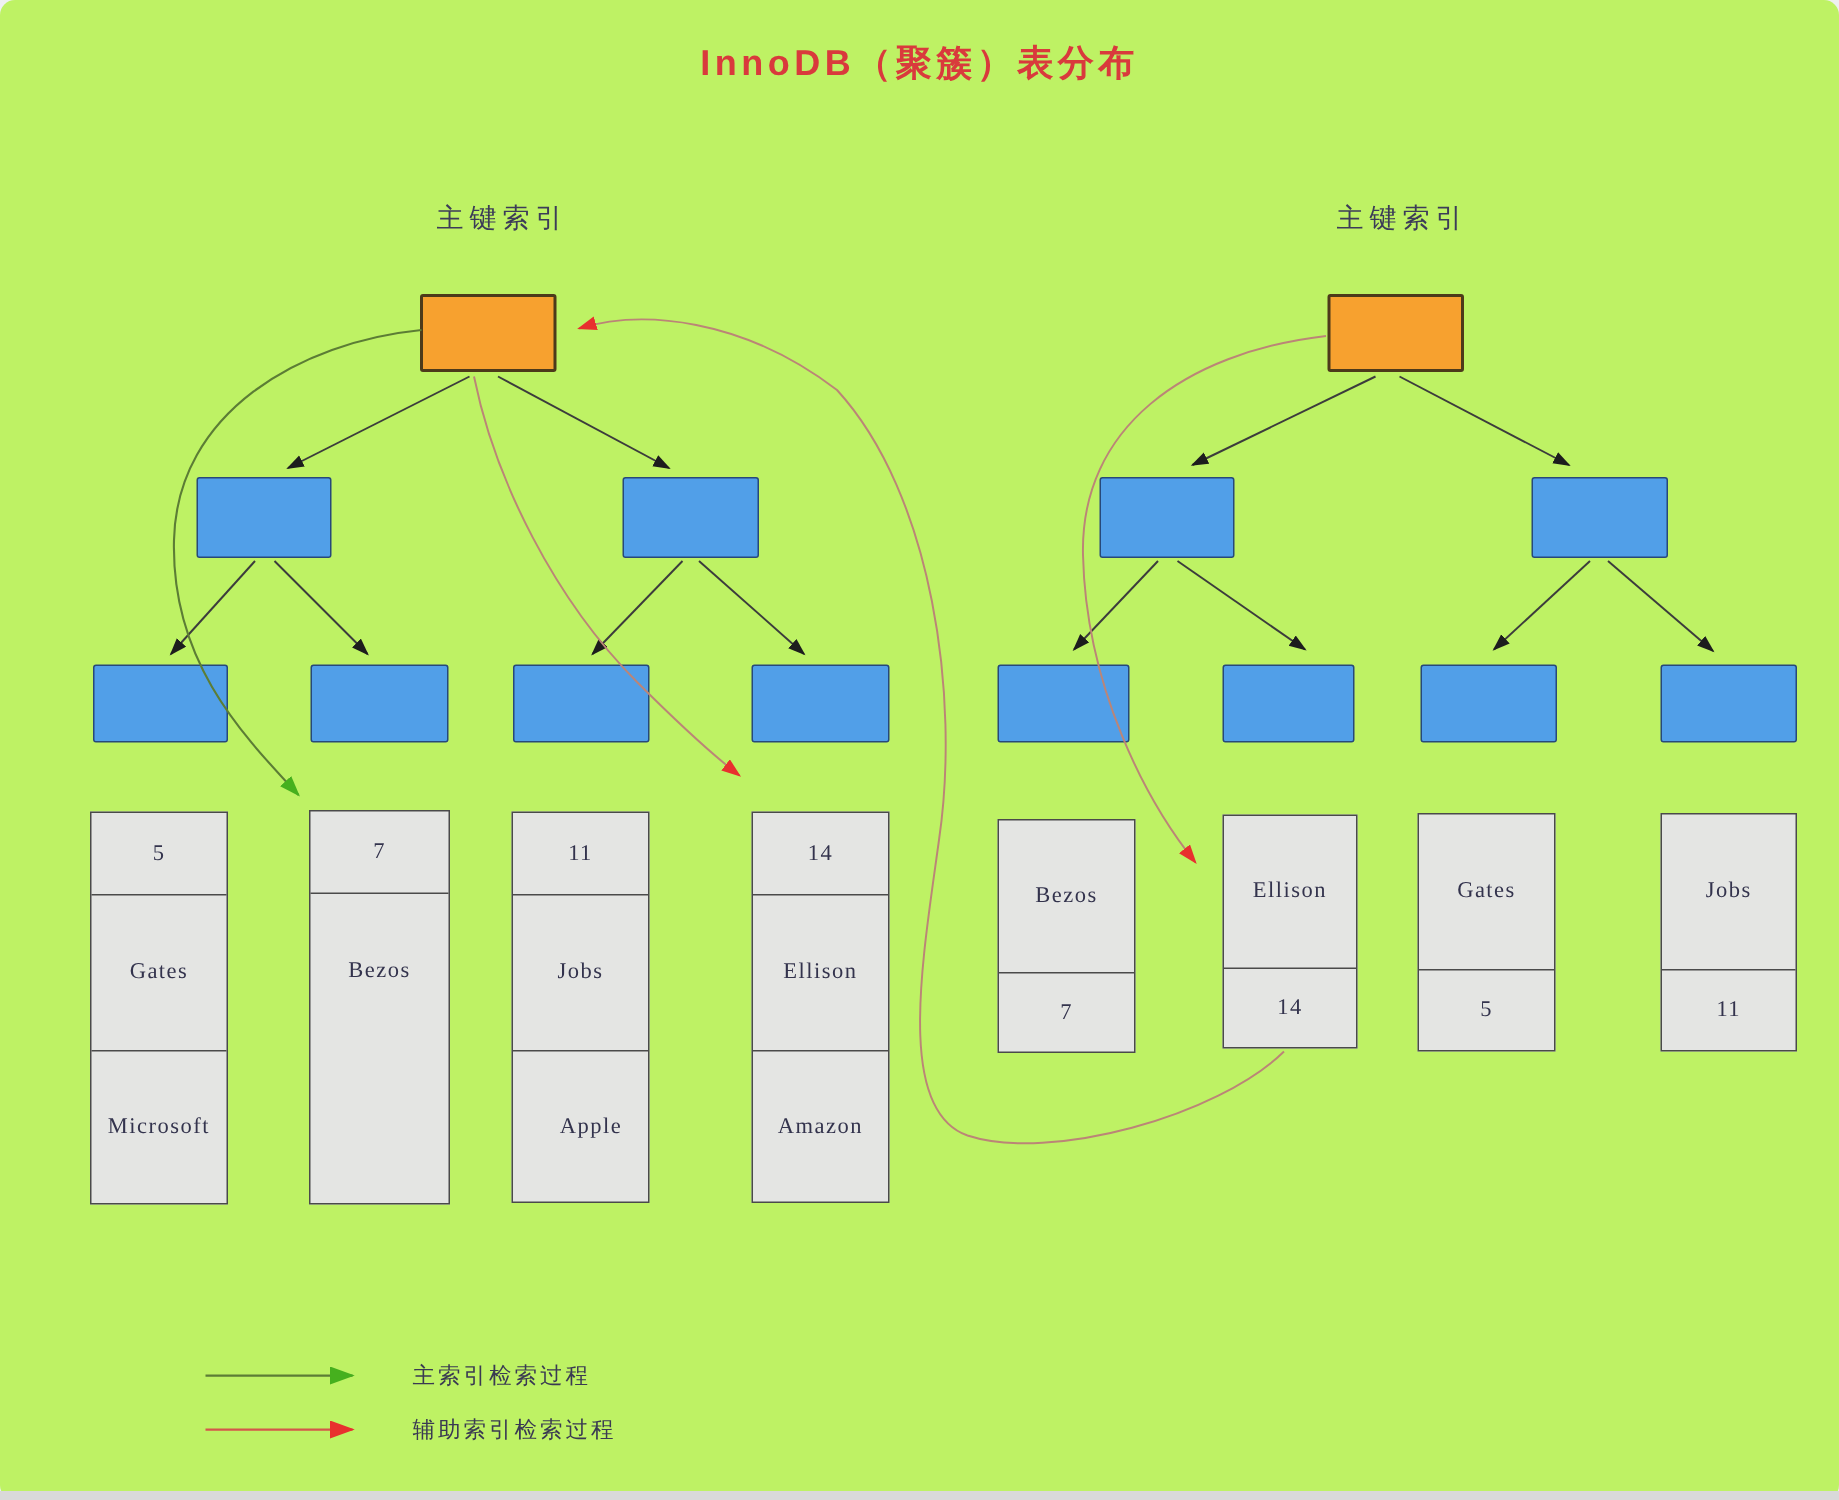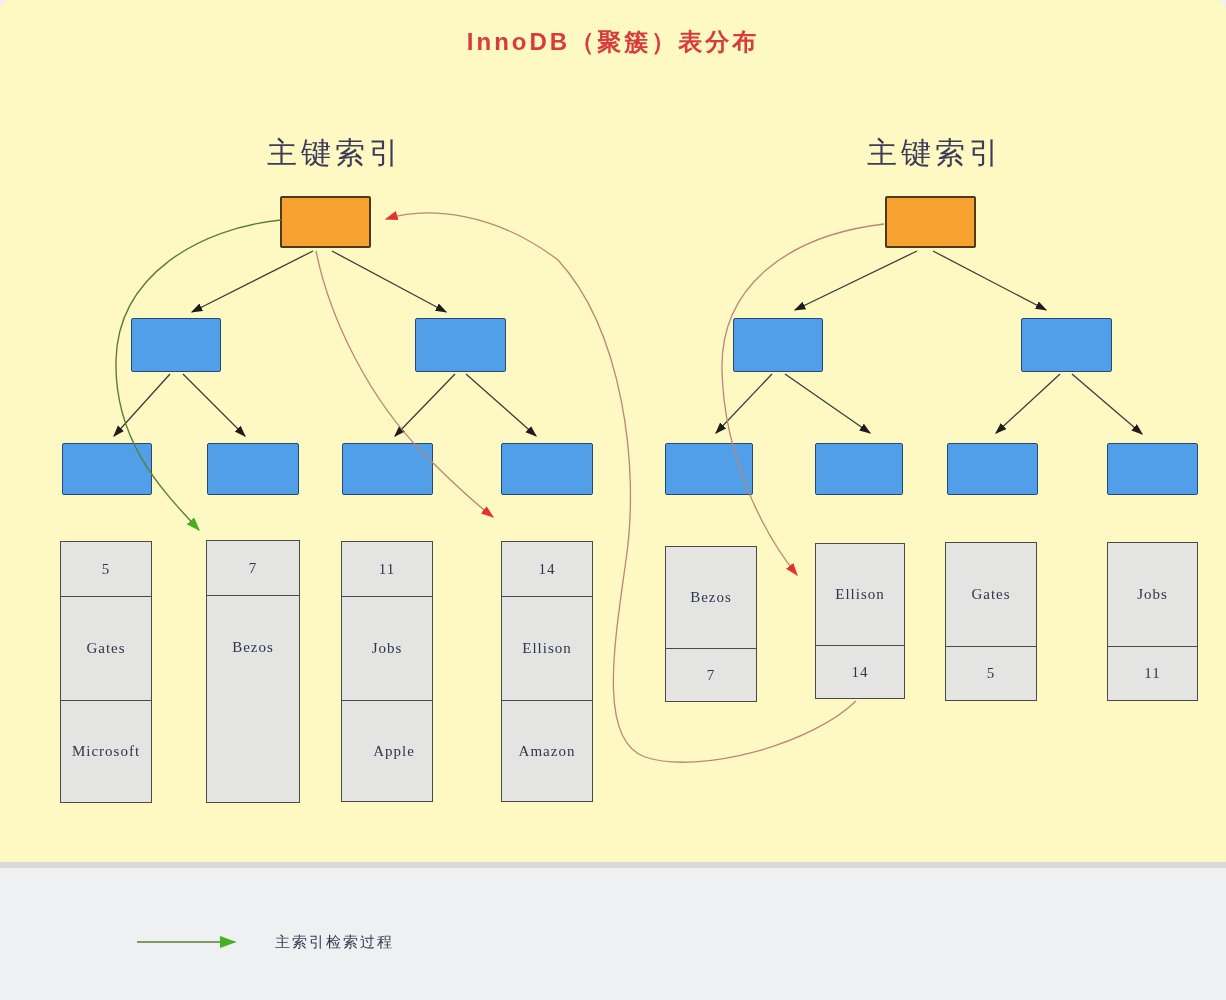--- a/index.html
+++ b/index.html
@@ -3,33 +3,33 @@
 <meta charset="utf-8">
 <style>
   html,body{margin:0;padding:0;}
   body{
     width:1226px;height:1000px;
     background:#eef0f1;
     font-family:"Liberation Sans", sans-serif;
     overflow:hidden;
   }
   .canvas{
-    position:relative;width:1226px;height:868px;
-    background:#fef9c3;
+    position:relative;width:1226px;height:1000px;
+    background:#bef264;
     border-radius:10px;
   }
   .title{
     position:absolute;top:26px;left:0;width:1226px;
     text-align:center;
     font-size:24px;font-weight:bold;color:#d93a3c;
     letter-spacing:3px;
   }
   .tree-heading{
     position:absolute;top:133px;
-    font-size:30px;color:#3c3c58;letter-spacing:4px;
+    font-size:18px;color:#3c3c58;letter-spacing:4px;
     text-align:center;
   }
   .heading-primary{left:240px;width:190px;}
   .heading-secondary{left:830px;width:210px;}
 
   .node{
     position:absolute;box-sizing:border-box;border-radius:2px;
   }
   .root-node{
     background:#f7a12f;border:2px solid #4d3a1a;
@@ -50,21 +50,21 @@
     font-size:15px;color:#33334d;
     letter-spacing:1px;
   }
   .dtable .cell + .cell{border-top:1.6px solid #4a4a4a;}
 
   svg.overlay{
     position:absolute;top:0;left:0;pointer-events:none;
   }
 
   .legend{
-    position:absolute;left:135px;top:903px;width:320px;margin-top:25px;
+    position:absolute;left:135px;top:903px;width:320px;
   }
   .legend-row{
     display:flex;align-items:center;height:28px;margin-bottom:8px;
   }
   .legend-row .legend-label{
     margin-left:28px;
     font-size:15px;color:#3a3a52;letter-spacing:2px;
   }
   .watermark{
     position:absolute;right:14px;bottom:14px;
@@ -185,16 +185,27 @@
       <svg width="112" height="14" viewBox="0 0 112 14">
         <defs>
           <marker id="lgGreen" markerWidth="12" markerHeight="10" refX="10" refY="4" orient="auto">
             <path d="M0,0 L11,4 L0,8 Z" fill="#46b01e"></path>
           </marker>
         </defs>
         <line x1="2" y1="7" x2="100" y2="7" stroke="#5c7d35" stroke-width="1.5" marker-end="url(#lgGreen)"></line>
       </svg>
       <span class="legend-label">主索引检索过程</span>
     </div>
+    <div class="legend-row">
+      <svg width="112" height="14" viewBox="0 0 112 14">
+        <defs>
+          <marker id="lgRed" markerWidth="12" markerHeight="10" refX="10" refY="4" orient="auto">
+            <path d="M0,0 L11,4 L0,8 Z" fill="#e8302e"></path>
+          </marker>
+        </defs>
+        <line x1="2" y1="7" x2="100" y2="7" stroke="#d4574a" stroke-width="1.5" marker-end="url(#lgRed)"></line>
+      </svg>
+      <span class="legend-label">辅助索引检索过程</span>
+    </div>
   </div>
 
   <div class="bottom-strip"></div>
 </div>
 
 </body></html>

